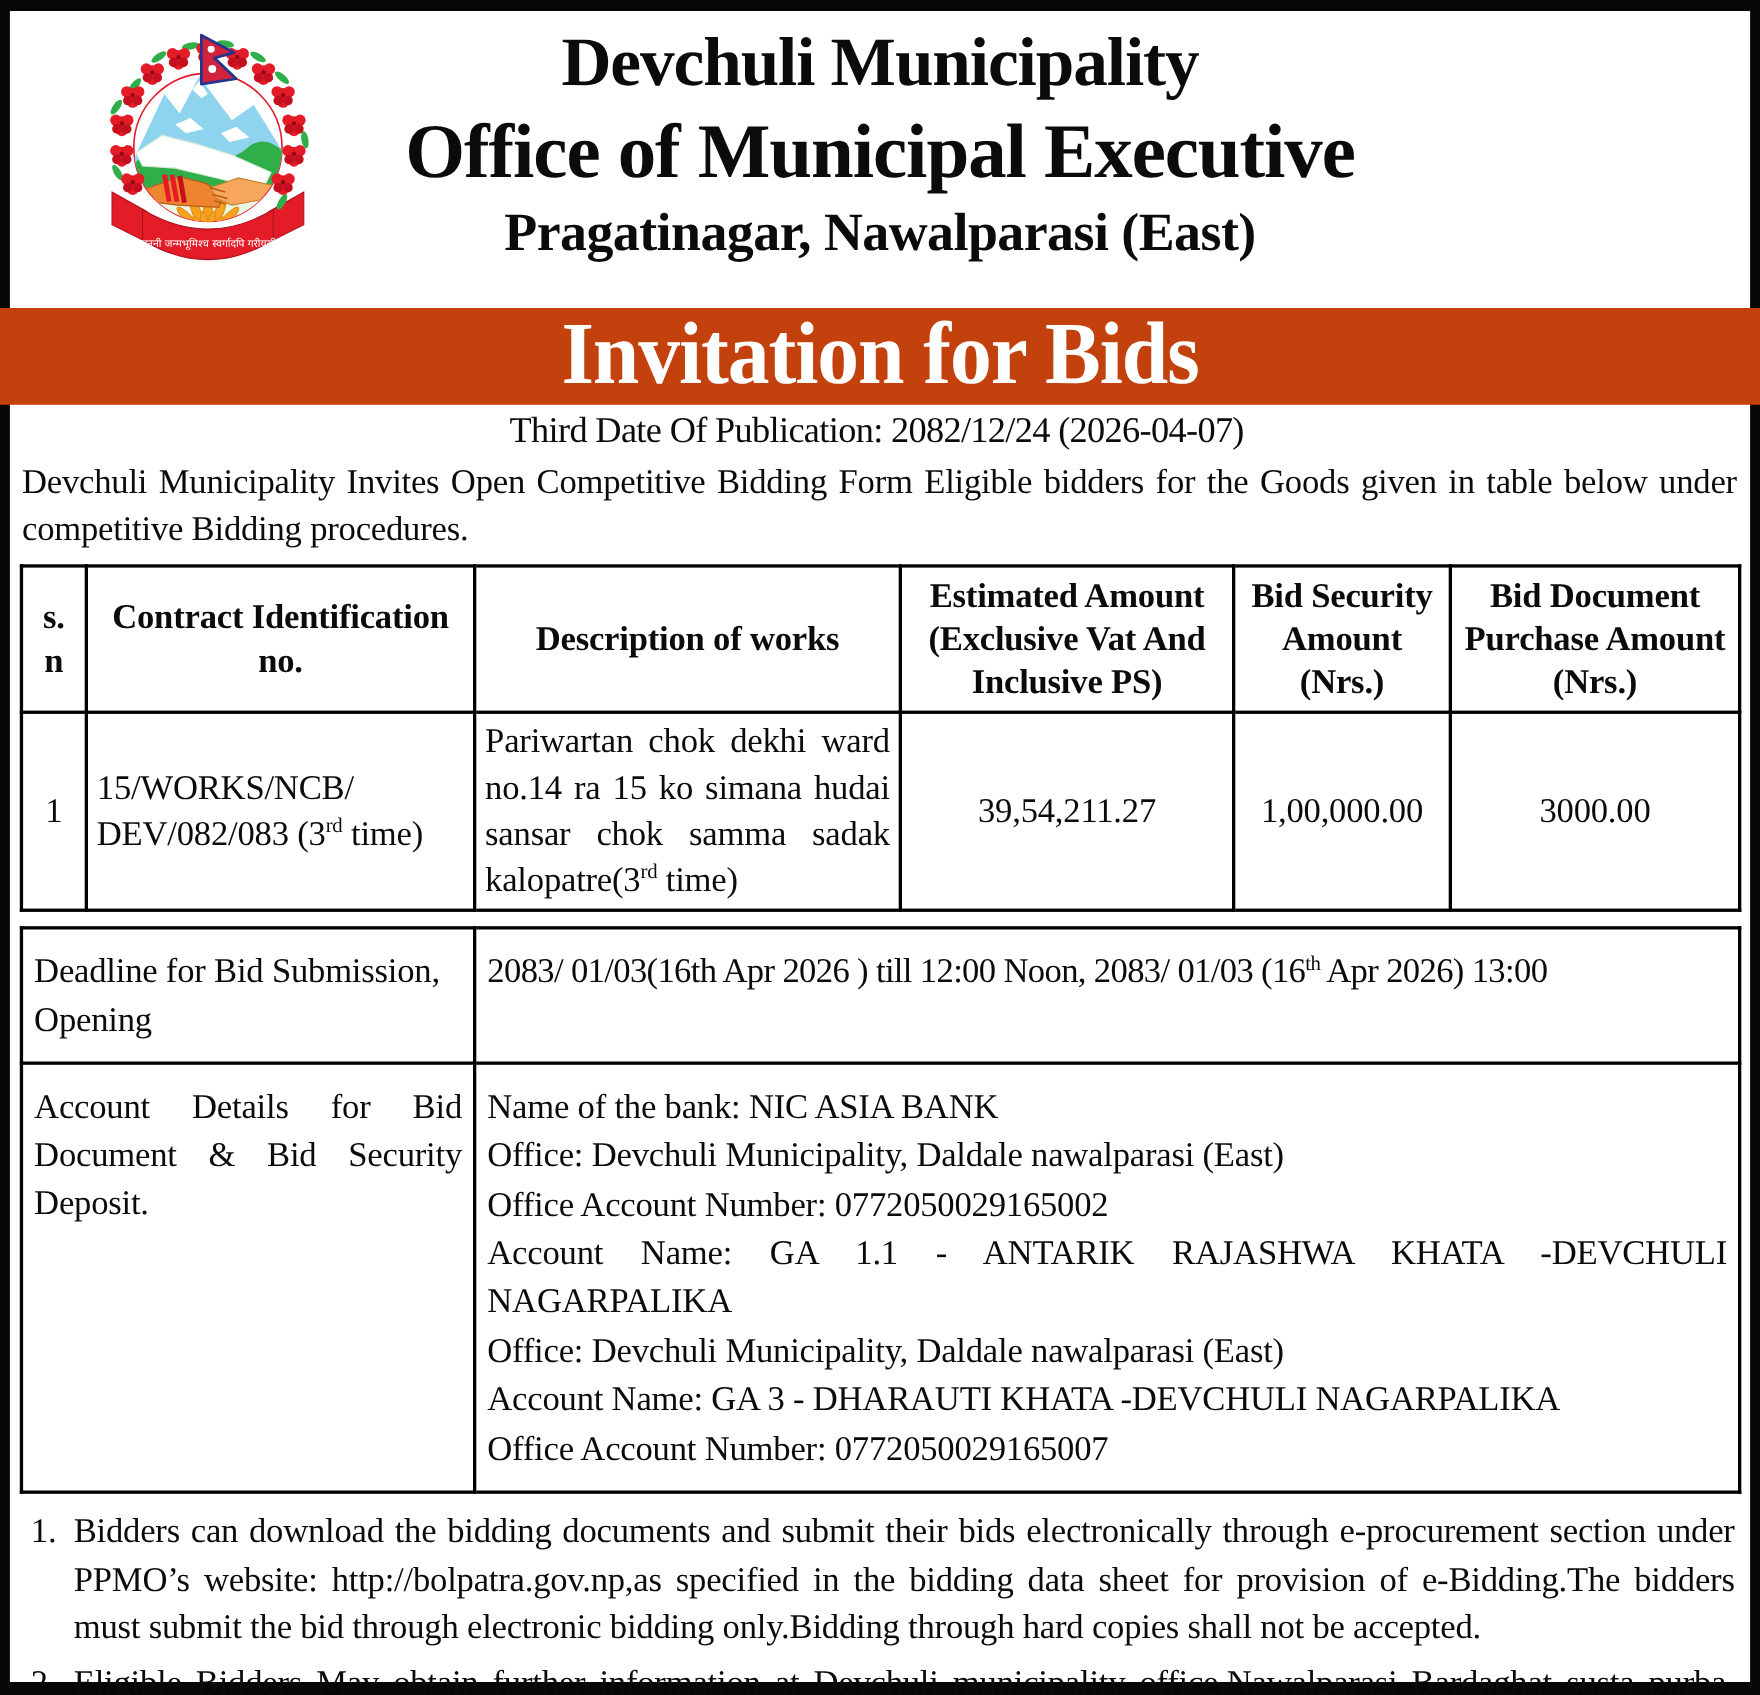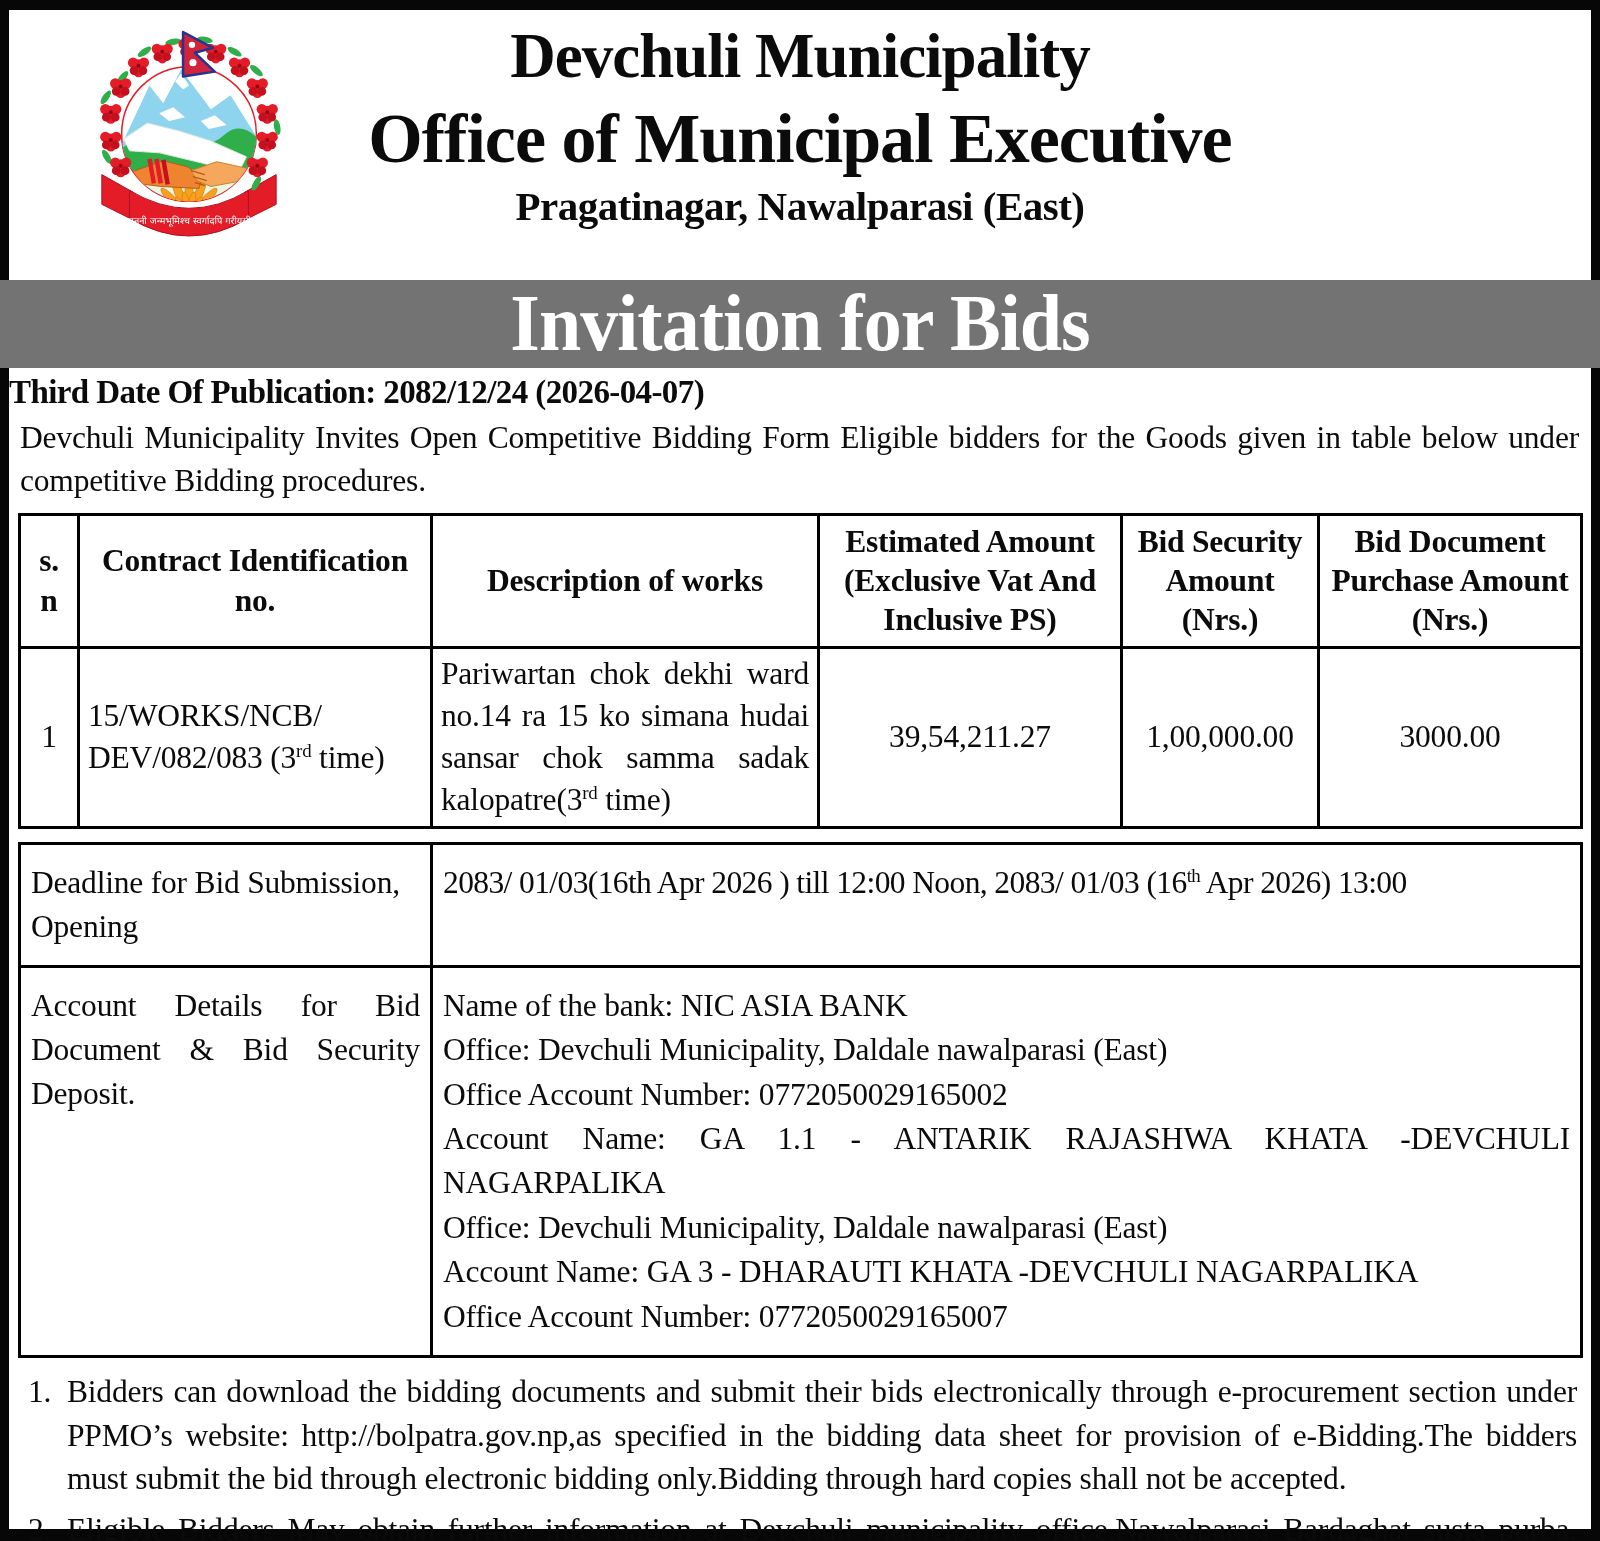--- a/index.html
+++ b/index.html
@@ -13,35 +13,35 @@
     border:solid #070707;
     border-width:10px 9px 12px 9px;
   }
 
   
   .header { position:relative; height:262px; }
   .logo { position:absolute; left:78px; top:20px; width:204px; height:208px; }
   .titles { text-align:center; padding-top:14px; }
   .t1 { font-size:63px; font-weight:bold; letter-spacing:-1px; line-height:1.02; }
   .t2 { font-size:70px; font-weight:bold; letter-spacing:-1px; line-height:1.0; margin-top:16px; }
-  .t3 { font-size:41px; font-weight:bold; letter-spacing:-0.5px; margin-top:8px; }
+  .t3 { font-size:49px; font-weight:bold; letter-spacing:-0.5px; margin-top:8px; }
 
   
   .banner {
     margin:8px -9px 0 -9px;
-    background:#737373; color:#ffffff;
+    background:#c2410c; color:#ffffff;
     height:88px; text-align:center;
   }
   .banner-title {
     font-size:76px; font-weight:bold; line-height:84px;
     letter-spacing:-1px; display:inline-block; transform:scaleY(1.06);
   }
 
   .pub-line {
-    font-size:33px; font-weight:bold; text-align:left;
+    font-size:33px; font-weight:normal; text-align:center;
     margin:6px 6px 0 0; letter-spacing:-0.6px; white-space:nowrap;
   }
 
   .intro {
     font-size:31.5px; line-height:1.36; text-align:justify;
     margin:6px 12px 10px 11px; letter-spacing:-0.2px;
   }
 
   
   table { border-collapse:collapse; table-layout:fixed; margin-left:9px; width:1562px; }

